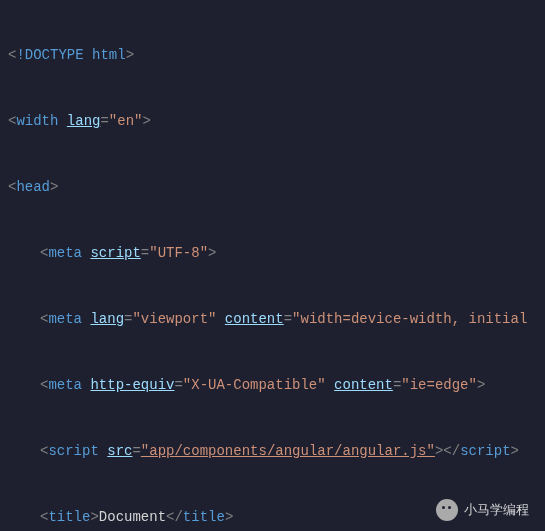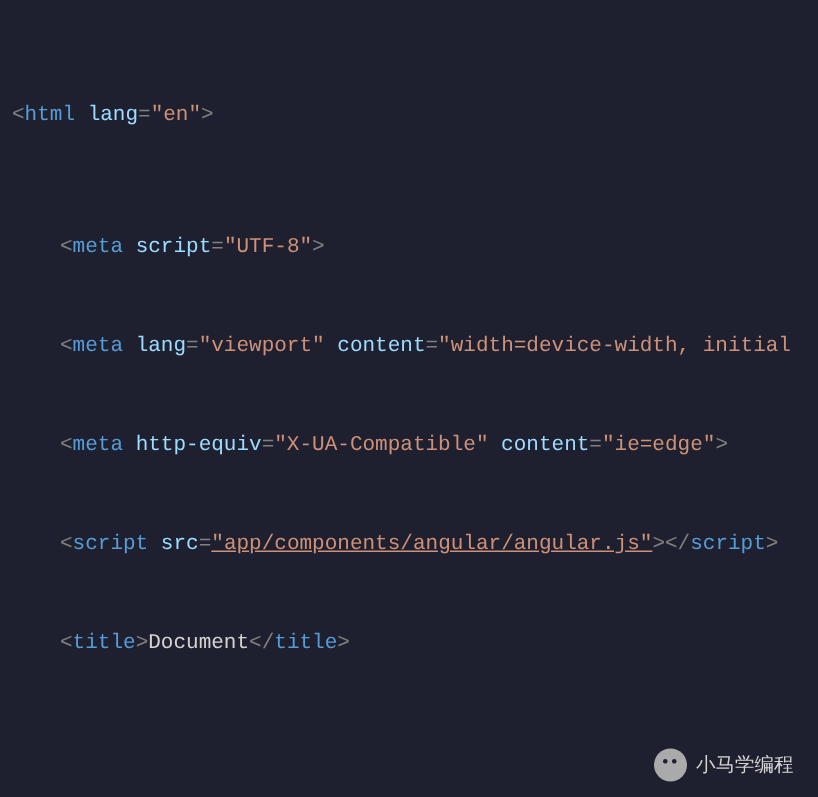--- a/index.html
+++ b/index.html
@@ -19,21 +19,21 @@
     white-space: pre;
     color: #d4d4d4;
   }
   .line {
     white-space: pre;
     padding-left: 0;
   }
   .i1 { padding-left: 32px; }
   .punct { color: #808080; }
   .tag { color: #569cd6; }
-  .attr { color: #9cdcfe; }
+  .attr { color: #9cdcfe; text-decoration: underline; }
   .str { color: #ce9178; }
   .txt { color: #d4d4d4; }
   .underline { text-decoration: underline; }
   .watermark {
     position: absolute;
     right: 16px;
     bottom: 10px;
     display: flex;
     gap: 6px;
     color: #d4d4d4;
@@ -62,23 +62,25 @@
   .wechat-icon::after {
     width: 3px; height: 3px;
     top: 7px; left: 12px;
   }
 </style>
 </head>
 <body>
 
 <div class="editor">
 
+<div class="line"><span class="punct">&lt;</span><span class="tag">!DOCTYPE html</span><span class="punct">&gt;</span></div>
 
-<div class="line"><span class="punct">&lt;</span><span class="tag">html</span> <span class="attr">lang</span><span class="punct">=</span><span class="str">"en"</span><span class="punct">&gt;</span></div>
+<div class="line"><span class="punct">&lt;</span><span class="tag">width</span> <span class="attr">lang</span><span class="punct">=</span><span class="str">"en"</span><span class="punct">&gt;</span></div>
 
+<div class="line"><span class="punct">&lt;</span><span class="tag">head</span><span class="punct">&gt;</span></div>
 
 <div class="line i1"><span class="punct">&lt;</span><span class="tag">meta</span> <span class="attr">script</span><span class="punct">=</span><span class="str">"UTF-8"</span><span class="punct">&gt;</span></div>
 
 <div class="line i1"><span class="punct">&lt;</span><span class="tag">meta</span> <span class="attr">lang</span><span class="punct">=</span><span class="str">"viewport"</span> <span class="attr">content</span><span class="punct">=</span><span class="str">"width=device-width, initial</span></div>
 
 <div class="line i1"><span class="punct">&lt;</span><span class="tag">meta</span> <span class="attr">http-equiv</span><span class="punct">=</span><span class="str">"X-UA-Compatible"</span> <span class="attr">content</span><span class="punct">=</span><span class="str">"ie=edge"</span><span class="punct">&gt;</span></div>
 
 <div class="line i1"><span class="punct">&lt;</span><span class="tag">script</span> <span class="attr">src</span><span class="punct">=</span><span class="str underline">"app/components/angular/angular.js"</span><span class="punct">&gt;&lt;/</span><span class="tag">script</span><span class="punct">&gt;</span></div>
 
 <div class="line i1"><span class="punct">&lt;</span><span class="tag">title</span><span class="punct">&gt;</span><span class="txt">Document</span><span class="punct">&lt;/</span><span class="tag">title</span><span class="punct">&gt;</span></div>

